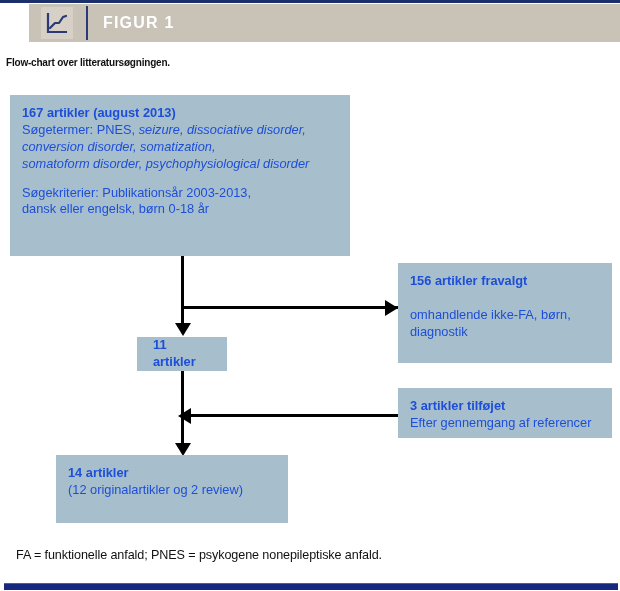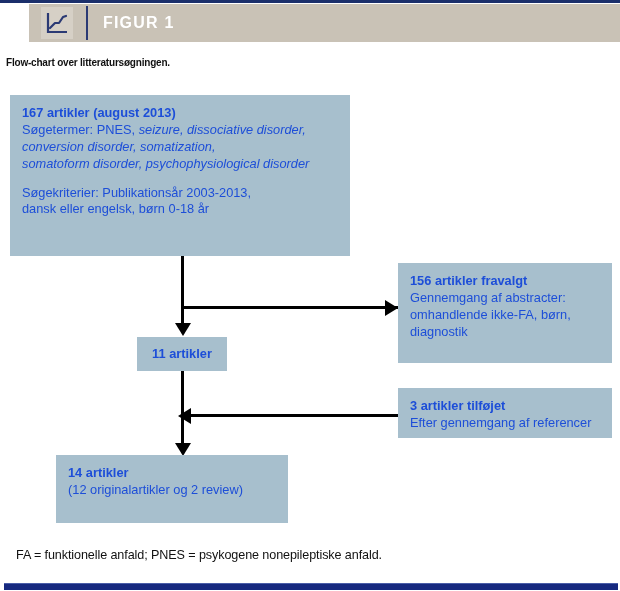--- a/index.html
+++ b/index.html
@@ -82,21 +82,21 @@
   }
   .fbox .b { font-weight: bold; }
   .fbox .i { font-style: italic; }
   .fbox .spacer { display: block; height: 12px; }
 
   #box-167 { left: 10px;  top: 95px;  width: 340px; height: 161px; }
   #box-156 { left: 398px; top: 263px; width: 214px; height: 100px; }
   #box-3   { left: 398px; top: 388px; width: 214px; height: 50px;  }
   #box-11  { left: 137px; top: 337px; width: 90px;  height: 34px;
              display: flex; align-items: center; justify-content: center;
-             padding: 8px; font-weight: bold; text-align: center; }
+             padding: 16px; font-weight: bold; }
   #box-14  { left: 56px;  top: 455px; width: 232px; height: 68px; }
 
   
   .vline {
     position: absolute;
     background: #000000;
     width: 3px;
   }
   .hline {
     position: absolute;
@@ -191,21 +191,21 @@
 <div class="arrow arrow-right" id="arrow-to-156"></div>
 
 <div class="vline" id="trunk-b"></div>
 <div class="arrow arrow-down" id="arrow-to-14"></div>
 
 <div class="hline" id="branch-left"></div>
 <div class="arrow arrow-left" id="arrow-to-trunk"></div>
 
 <div class="fbox" id="box-156">
   <span class="b">156 artikler fravalgt</span><br>
-  <span>Gennemgang af abstracter:</span><br>
+  <br>
   <span>omhandlende ikke-FA, børn,</span><br>
   <span>diagnostik</span>
 </div>
 
 <div class="fbox" id="box-3">
   <span class="b">3 artikler tilføjet</span><br>
   <span>Efter gennemgang af referencer</span>
 </div>
 
 <div class="fbox" id="box-11">

